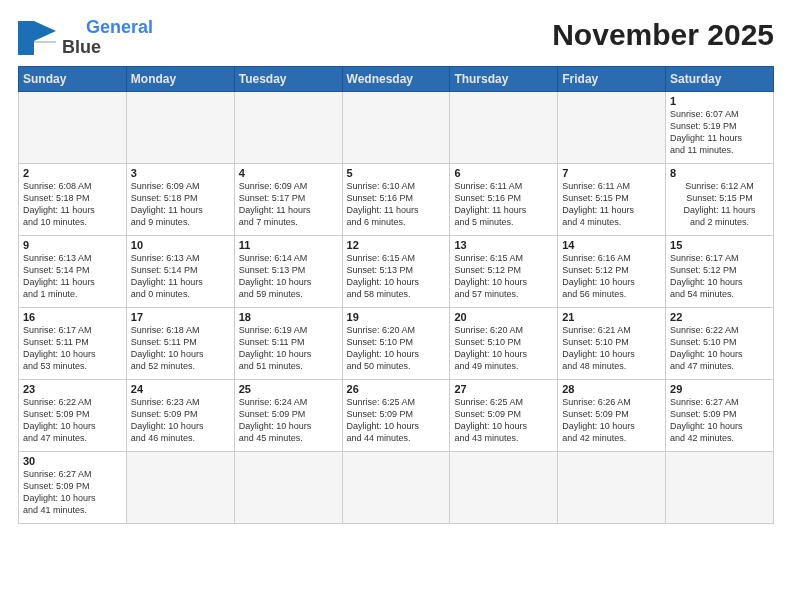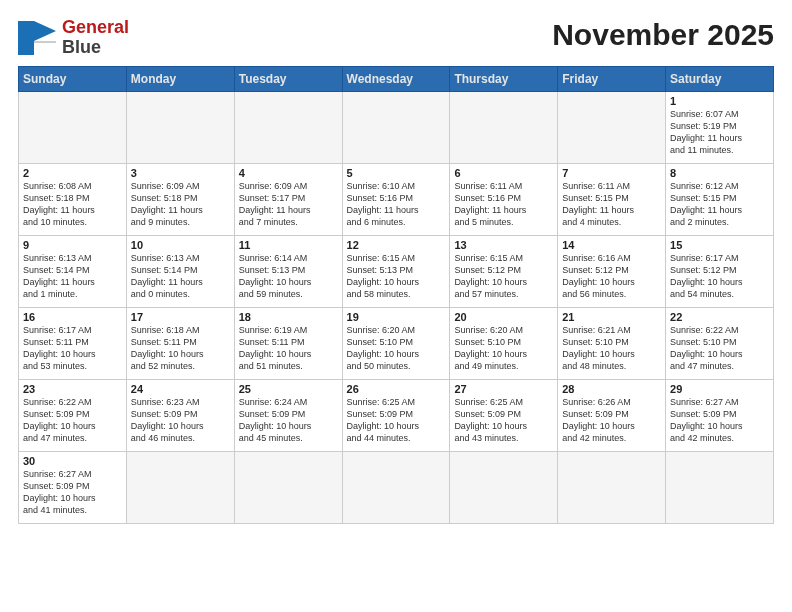--- a/index.html
+++ b/index.html
@@ -25,21 +25,22 @@
       align-items: center;
       gap: 6px;
     }
     .logo-text {
       font-size: 18px;
       font-weight: bold;
       color: #333;
       line-height: 1.1;
     }
     .logo-text span {
-      color: #b91c1c;
+      color: #3b82f6;
+      margin-left: 24px;
     }
     .logo-icon {
       width: 38px;
       height: 34px;
     }
     .title-block {
       text-align: right;
     }
     .cal-title {
       font-size: 30px;
@@ -182,21 +183,21 @@
           </td>
           <td>
             <span class="day-num">7</span>
             <div class="day-info" style="white-space: pre-line;">Sunrise: 6:11 AM
 Sunset: 5:15 PM
 Daylight: 11 hours
 and 4 minutes.</div>
           </td>
           <td>
             <span class="day-num">8</span>
-            <div class="day-info" style="white-space: pre-line;">Sunrise: 6:12 AM
+            <div class="day-info" style="white-space: pre-line; text-align: center;">Sunrise: 6:12 AM
 Sunset: 5:15 PM
 Daylight: 11 hours
 and 2 minutes.</div>
           </td>
         </tr>
         <tr>
           <td>
             <span class="day-num">9</span>
             <div class="day-info" style="white-space: pre-line;">Sunrise: 6:13 AM
 Sunset: 5:14 PM

